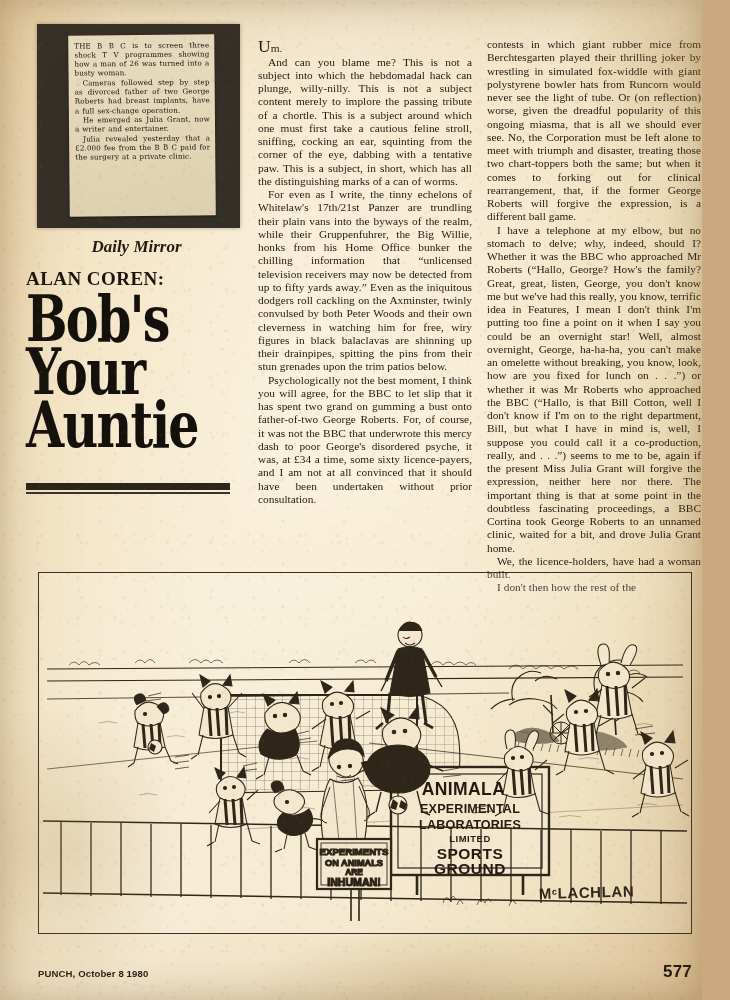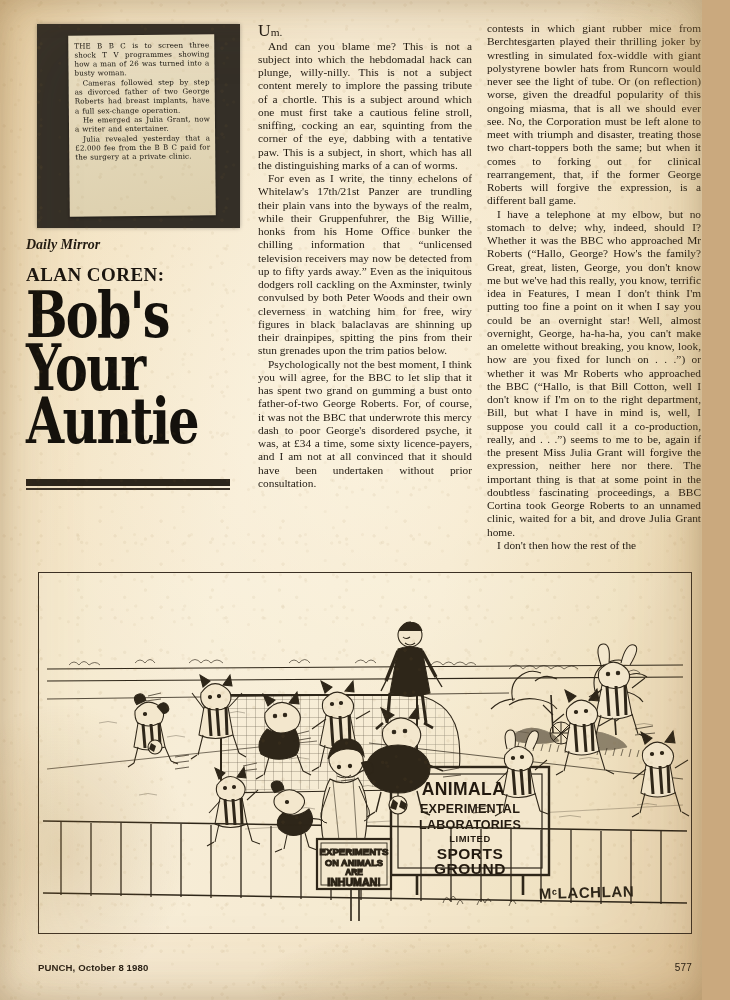--- a/index.html
+++ b/index.html
@@ -80,26 +80,26 @@
     text-align: justify;
     color: #17140f;
     letter-spacing: .15px;
     word-spacing: .5px;
   }
   .clip-p.indent { text-indent: 8px; }
   .clip-p:first-child { text-indent: 0; }
 
   .source-credit {
     margin-top: 9px;
-    text-align: left;
+    text-align: center;
     padding-right: 6px;
     font-family: "Liberation Serif", serif;
     font-style: italic;
     font-weight: 700;
-    font-size: 14px;
+    font-size: 17px;
     color: #221b12;
   }
   .byline {
     margin-top: 11px;
     font-family: Liberation Serif, serif;
     font-weight: 700;
     font-size: 19px;
     letter-spacing: .45px;
     color: #1b1610;
   }
@@ -124,21 +124,21 @@
   .rule-thin {
     margin-top: 2.5px;
     width: 204px;
     height: 1.4px;
     background: #3a3228;
   }
 
   
   .col {
     position: absolute;
-    top: 22px;
+    top: 38px;
     width: 214px;
     font-family: "Liberation Serif", serif;
     font-size: 11.35px;
     line-height: 13.25px;
     text-align: justify;
     color: #201a12;
     hyphens: auto;
   }
   .col-mid { left: 258px; }
   .col-right { left: 487px; }
@@ -183,22 +183,22 @@
     justify-content: space-between;
     font-family: "Liberation Sans", sans-serif;
   }
   .footer-left {
     font-size: 9.6px;
     font-weight: 700;
     letter-spacing: .1px;
     color: #241d14;
   }
   .footer-page {
-    font-size: 10px;
-    font-weight: 400;
+    font-size: 17px;
+    font-weight: 700;
     letter-spacing: .2px;
     color: #1b150e;
     text-align: right;
   }
 </style>
 </head>
 <body>
 
 <div class="page">
 
@@ -230,20 +230,21 @@
   <div class="col col-mid">
     <p class="dropcap-line"><span class="dropcap">U</span><span>m.</span></p>
     <p>And can you blame me? This is not a subject into which the hebdomadal hack can plunge, willy-nilly. This is not a subject content merely to implore the passing tribute of a chortle. This is a subject around which one must first take a cautious feline stroll, sniffing, cocking an ear, squinting from the corner of the eye, dabbing with a tentative paw. This is a subject, in short, which has all the distinguishing marks of a can of worms.</p>
     <p>For even as I write, the tinny echelons of Whitelaw's 17th/21st Panzer are trundling their plain vans into the byways of the realm, while their Gruppenfuhrer, the Big Willie, honks from his Home Office bunker the chilling information that “unlicensed television receivers may now be detected from up to fifty yards away.” Even as the iniquitous dodgers roll cackling on the Axminster, twinly convulsed by both Peter Woods and their own cleverness in watching him for free, wiry figures in black balaclavas are shinning up their drainpipes, spitting the pins from their stun grenades upon the trim patios below.</p>
     <p>Psychologically not the best moment, I think you will agree, for the BBC to let slip that it has spent two grand on gumming a bust onto father-of-two George Roberts. For, of course, it was not the BBC that underwrote this mercy dash to poor George's disordered psyche, it was, at £34 a time, some sixty licence-payers, and I am not at all convinced that it should have been undertaken without prior consultation.</p>
   </div>
 
   <div class="col col-right">
     <p class="no-indent">contests in which giant rubber mice from Berchtesgarten played their thrilling joker by wrestling in simulated fox-widdle with giant polystyrene bowler hats from Runcorn would never see the light of tube. Or (on reflection) worse, given the dreadful popularity of this ongoing miasma, that is all we should ever see. No, the Corporation must be left alone to meet with triumph and disaster, treating those two chart-toppers both the same; but when it comes to forking out for clinical rearrangement, that, if the former George Roberts will forgive the expression, is a different ball game.</p>
     <p>I have a telephone at my elbow, but no stomach to delve; why, indeed, should I? Whether it was the BBC who approached Mr Roberts (“Hallo, George? How's the family? Great, great, listen, George, you don't know me but we've had this really, you know, terrific idea in Features, I mean I don't think I'm putting too fine a point on it when I say you could be an overnight star! Well, almost overnight, George, ha-ha-ha, you can't make an omelette without breaking, you know, look, how are you fixed for lunch on . . .”) or whether it was Mr Roberts who approached the BBC (“Hallo, is that Bill Cotton, well I don't know if I'm on to the right department, Bill, but what I have in mind is, well, I suppose you could call it a co-production, really, and . . .”) seems to me to be, again if the present Miss Julia Grant will forgive the expression, neither here nor there. The important thing is that at some point in the doubtless fascinating proceedings, a BBC Cortina took George Roberts to an unnamed clinic, waited for a bit, and drove Julia Grant home.</p>
+    <p>We, the licence-holders, have had a woman built.</p>
     <p>I don't then how the rest of the</p>
   </div>
 
   <div class="vrule"></div>
 
   <div class="cartoon-frame">
     <svg width="652" height="360" viewBox="0 0 652 360">
       <defs>
         <pattern id="goalnet" width="9" height="9" patternUnits="userSpaceOnUse">
           <path d="M0 0 L9 0 M0 0 L0 9" stroke="#2e2619" stroke-width="0.6" fill="none"></path>

